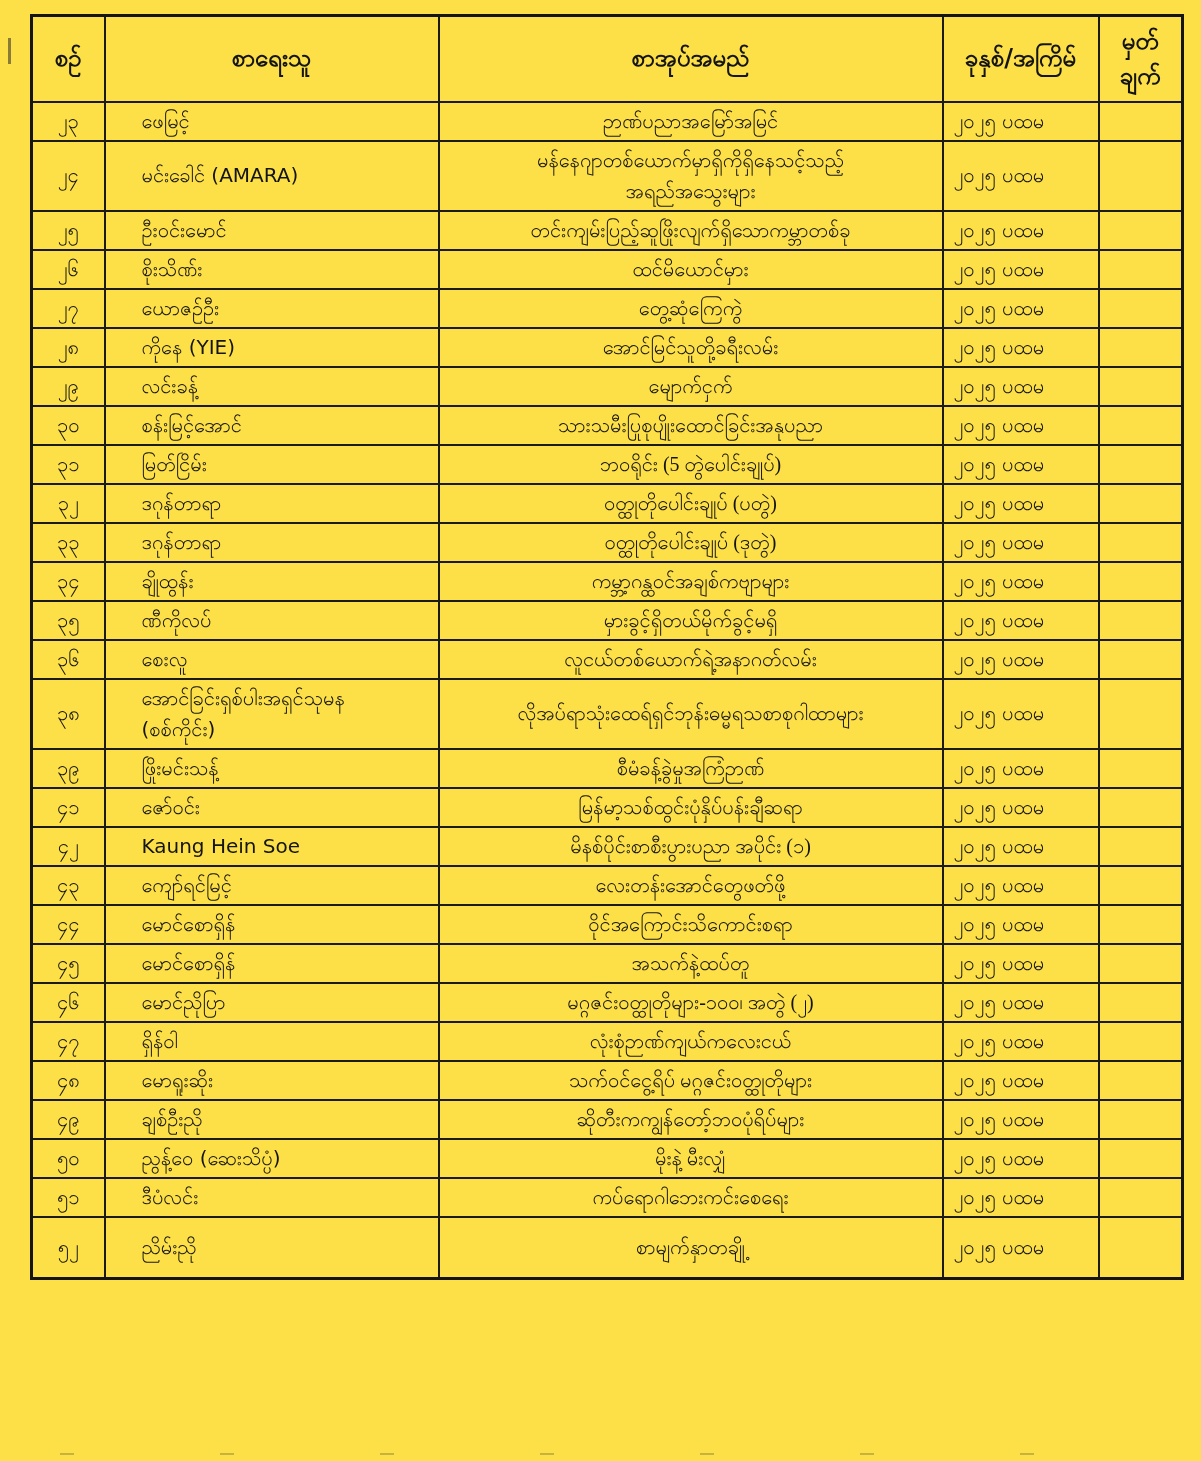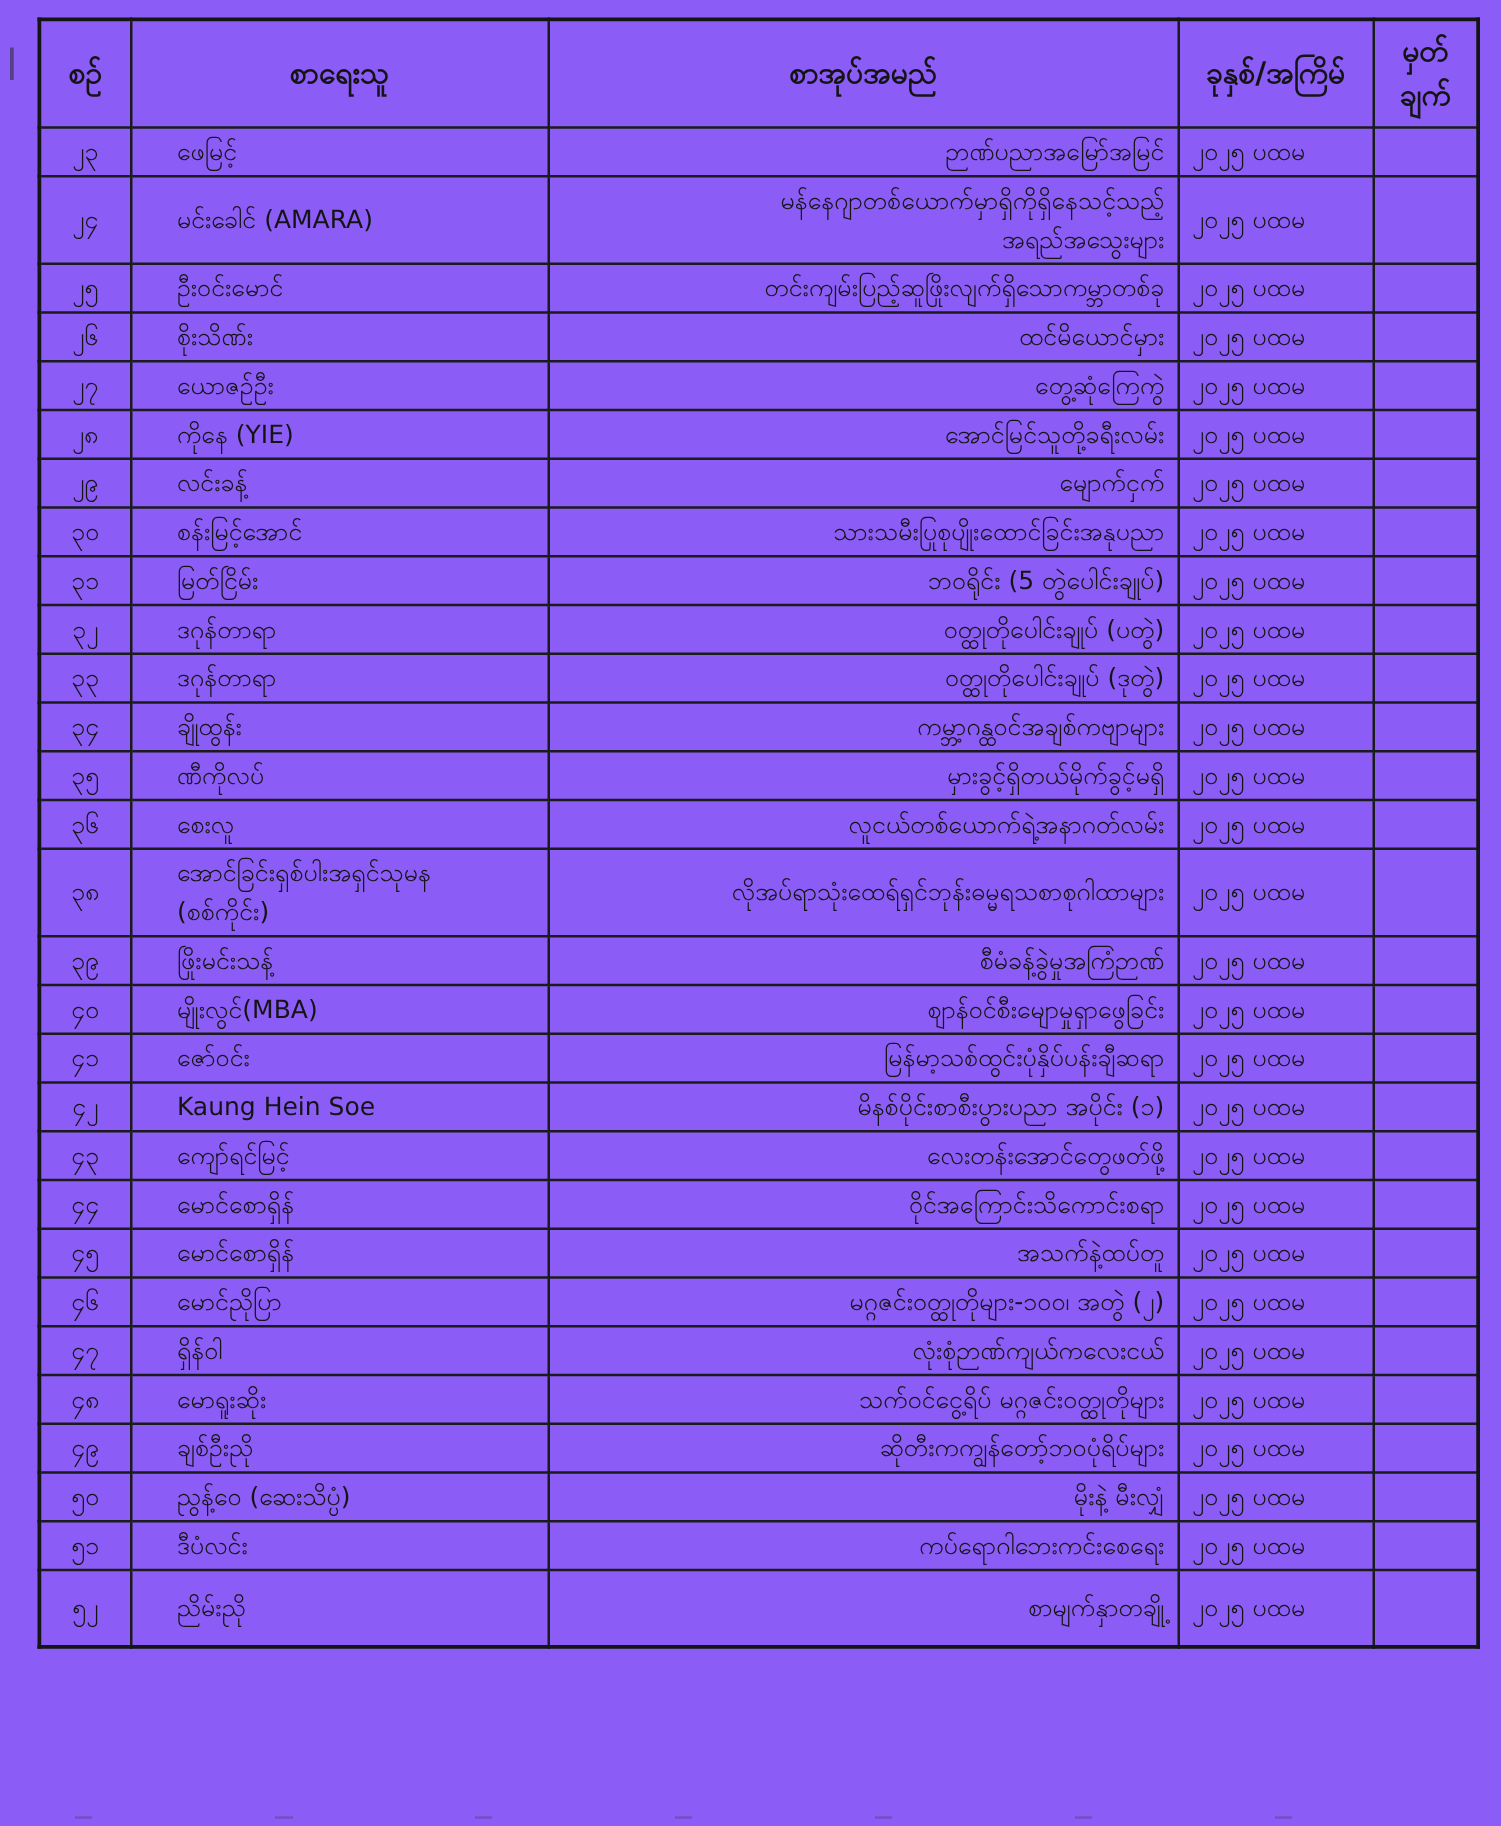--- a/index.html
+++ b/index.html
@@ -11,21 +11,21 @@
     width: 1201px;
     height: 1461px;
     font-family: "DejaVu Sans", sans-serif;
     color: #141414;
     overflow: hidden;
   }
   .page {
     position: relative;
     width: 1201px;
     height: 1461px;
-    background: #8b5cf6;
+    background: #fde047;
     box-sizing: border-box;
     padding: 14px 0 0 30px;
   }
   table.booklist {
     border-collapse: collapse;
     table-layout: fixed;
     width: 1151px;
     border: 3px solid #151515;
   }
   th, td {
@@ -47,21 +47,21 @@
     font-size: 20px;
     font-weight: 400;
     padding: 3px 10px;
     line-height: 1.55;
   }
   tbody tr { height: 26px; }
   tbody tr:last-child { height: 62px; }
   
   td:nth-child(1) { text-align: center; padding: 3px 2px; }
   td:nth-child(2) { text-align: left; padding-left: 36px; }
-  td:nth-child(3) { text-align: right; }
+  td:nth-child(3) { text-align: center; font-family: Liberation Serif, serif; }
   td:nth-child(4) { text-align: left; white-space: nowrap; }
   td:nth-child(5) { text-align: left; }
   
   .scan-mark-top-left {
     position: absolute;
     left: 8px; top: 38px;
     width: 3px; height: 26px;
     background: #2a2a2a;
     opacity: .55;
   }
@@ -206,27 +206,20 @@
           <td></td>
         </tr>
         <tr>
           <td>၃၉</td>
           <td>ဖြိုးမင်းသန့်</td>
           <td>စီမံခန့်ခွဲမှုအကြံဉာဏ်</td>
           <td>၂၀၂၅ ပထမ</td>
           <td></td>
         </tr>
         <tr>
-          <td>၄၀</td>
-          <td>မျိုးလွင်(MBA)</td>
-          <td>စျာန်ဝင်စီးမျောမှုရှာဖွေခြင်း</td>
-          <td>၂၀၂၅ ပထမ</td>
-          <td></td>
-        </tr>
-        <tr>
           <td>၄၁</td>
           <td>ဇော်ဝင်း</td>
           <td>မြန်မာ့သစ်ထွင်းပုံနှိပ်ပန်းချီဆရာ</td>
           <td>၂၀၂၅ ပထမ</td>
           <td></td>
         </tr>
         <tr>
           <td>၄၂</td>
           <td>Kaung Hein Soe</td>
           <td>မိနစ်ပိုင်းစာစီးပွားပညာ အပိုင်း (၁)</td>

